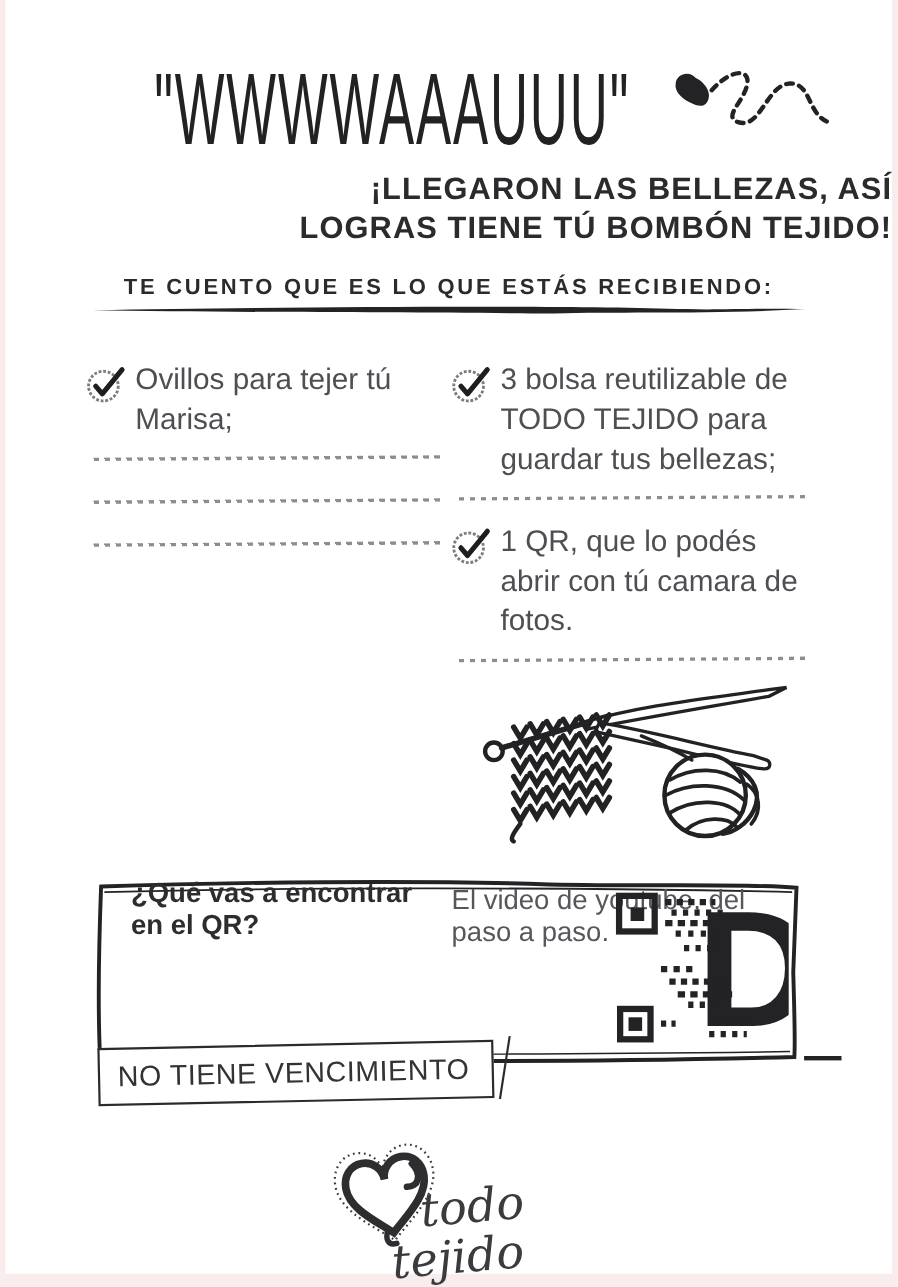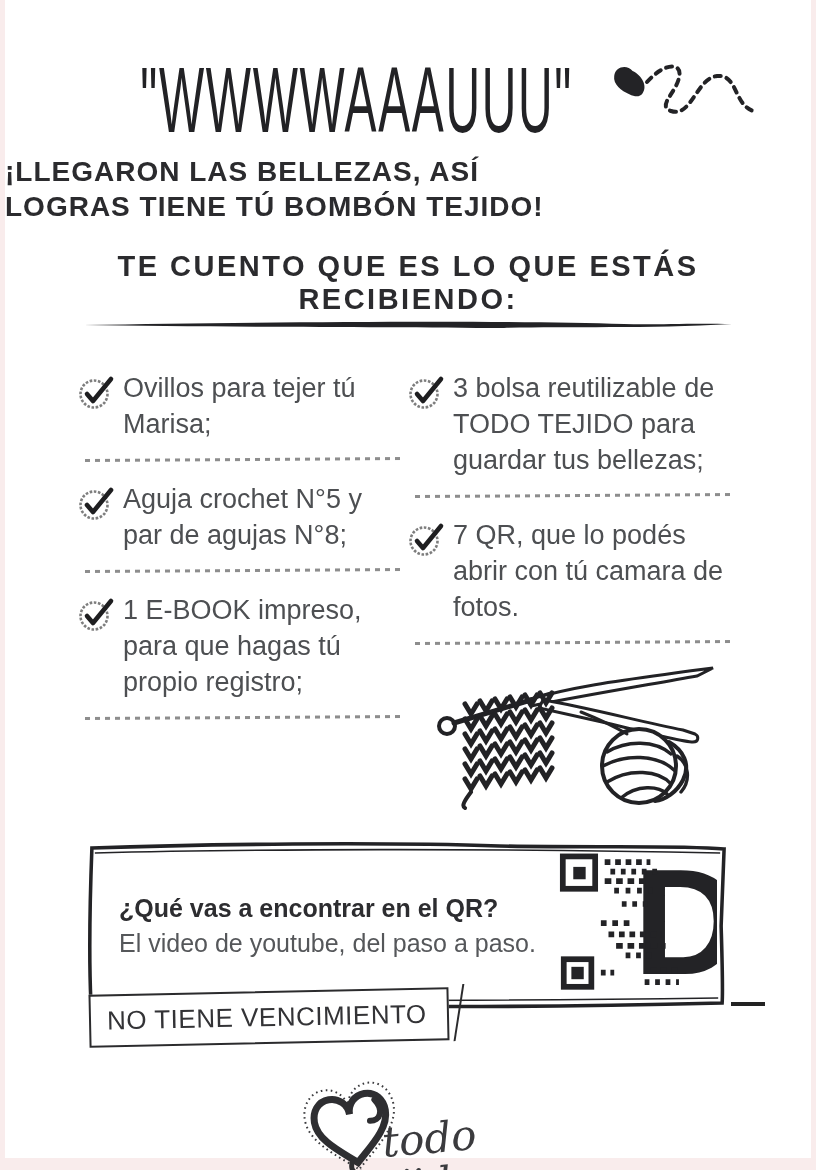--- a/index.html
+++ b/index.html
@@ -22,33 +22,33 @@
   }
   .big-title{
     display:inline-block;
     font-size:57px;font-weight:400;color:#222225;
     letter-spacing:2px;white-space:nowrap;
     transform:scale(0.84,1.62);
     transform-origin:center center;
   }
   .heart-squiggle{margin-left:-8px;margin-top:-18px;}
   .subtitle{
-    text-align:left;color:#2b2b2e;font-weight:bold;
+    text-align:right;color:#2b2b2e;font-weight:bold;
     font-size:28px;line-height:35px;letter-spacing:1px;
     margin-top:4px;
   }
   .section-head-wrap{margin-top:26px;text-align:center;}
   .section-head{
     display:inline-block;
-    font-size:29px;font-weight:bold;color:#2b2b2e;letter-spacing:2.5px;
+    font-size:20px;font-weight:bold;color:#2b2b2e;letter-spacing:2.5px;
   }
   .brush-underline{display:block;margin:4px auto 0;}
   
   .checklist{
-    display:flex;
+    display:flex;justify-content:space-between;
     padding:0 72px;margin-top:40px;
   }
   .col{display:flex;flex-direction:column;}
   .col-left{width:330px;}
   .col-right{width:330px;}
   .item{display:flex;align-items:flex-start;}
   .check{flex:0 0 40px;margin-top:2px;}
   .item-text{
     font-size:27px;line-height:36px;color:#4d4f52;
     margin-left:6px;
@@ -63,21 +63,21 @@
   .knit-wrap{margin-top:-4px;margin-left:24px;}
   
   .qr-box{
     position:relative;
     margin:26px 80px 0 80px;
     height:172px;
   }
   .qr-box-border{position:absolute;left:0;top:0;width:100%;height:100%;}
   .qr-box-inner{
     position:relative;height:100%;
-    display:flex;flex-direction:column;justify-content:center;
+    display:flex;flex-direction:row;justify-content:center;
     padding-left:34px;box-sizing:border-box;
   }
   .qr-question{font-size:25px;font-weight:bold;color:#2d2d30;}
   .qr-answer{font-size:25px;color:#55575a;margin-top:6px;}
   .qr-code{position:absolute;right:14px;top:8px;}
   .qr-dash-right{
     position:absolute;right:-34px;bottom:6px;width:34px;height:4px;background:#232323;
   }
   .badge{
     position:absolute;left:4px;bottom:-32px;
@@ -138,40 +138,22 @@
         <span class="check">
           <svg width="40" height="40" viewBox="0 0 40 40">
             <circle cx="17" cy="22" r="13.5" fill="none" stroke="#7d7d7d" stroke-width="2.6" stroke-dasharray="2.6 1.6"></circle>
             <path d="M10 22 L16 29 L34 7" fill="none" stroke="#1e1e20" stroke-width="4.6" stroke-linecap="round" stroke-linejoin="round"></path>
           </svg>
         </span>
         <span class="item-text">Ovillos para tejer tú Marisa;</span>
       </div>
       <div class="divider"></div>
 
-      <div class="item">
-        <span class="check">
-          <svg width="40" height="40" viewBox="0 0 40 40">
-            <circle cx="17" cy="22" r="13.5" fill="none" stroke="#7d7d7d" stroke-width="2.6" stroke-dasharray="2.6 1.6"></circle>
-            <path d="M10 22 L16 29 L34 7" fill="none" stroke="#1e1e20" stroke-width="4.6" stroke-linecap="round" stroke-linejoin="round"></path>
-          </svg>
-        </span>
-        <span class="item-text">Aguja crochet N°5 y par de agujas N°8;</span>
-      </div>
-      <div class="divider"></div>
-
-      <div class="item">
-        <span class="check">
-          <svg width="40" height="40" viewBox="0 0 40 40">
-            <circle cx="17" cy="22" r="13.5" fill="none" stroke="#7d7d7d" stroke-width="2.6" stroke-dasharray="2.6 1.6"></circle>
-            <path d="M10 22 L16 29 L34 7" fill="none" stroke="#1e1e20" stroke-width="4.6" stroke-linecap="round" stroke-linejoin="round"></path>
-          </svg>
-        </span>
-        <span class="item-text">1 E-BOOK impreso, para que hagas tú propio registro;</span>
-      </div>
+      <div class="divider"></div>
+
       <div class="divider"></div>
     </div>
 
     <div class="col col-right">
       <div class="item">
         <span class="check">
           <svg width="40" height="40" viewBox="0 0 40 40">
             <circle cx="17" cy="22" r="13.5" fill="none" stroke="#7d7d7d" stroke-width="2.6" stroke-dasharray="2.6 1.6"></circle>
             <path d="M10 22 L16 29 L34 7" fill="none" stroke="#1e1e20" stroke-width="4.6" stroke-linecap="round" stroke-linejoin="round"></path>
           </svg>
@@ -180,21 +162,21 @@
       </div>
       <div class="divider"></div>
 
       <div class="item">
         <span class="check">
           <svg width="40" height="40" viewBox="0 0 40 40">
             <circle cx="17" cy="22" r="13.5" fill="none" stroke="#7d7d7d" stroke-width="2.6" stroke-dasharray="2.6 1.6"></circle>
             <path d="M10 22 L16 29 L34 7" fill="none" stroke="#1e1e20" stroke-width="4.6" stroke-linecap="round" stroke-linejoin="round"></path>
           </svg>
         </span>
-        <span class="item-text">7 QR, que lo podés abrir con tú camara de fotos.</span>
+        <span class="item-text">1 QR, que lo podés abrir con tú camara de fotos.</span>
       </div>
       <div class="divider"></div>
 
       <div class="knit-wrap">
         <svg width="292" height="150" viewBox="0 0 292 150">
           <defs>
             <path id="stcol" d="M0 0 L6 10 L12 0 M0 15 L6 25 L12 15 M0 30 L6 40 L12 30 M0 45 L6 55 L12 45 M0 60 L6 70 L12 60 M0 75 L6 85 L12 75" fill="none" stroke="#222225" stroke-width="5" stroke-linecap="round"></path>
           </defs>
 
           <circle cx="16" cy="66" r="8" fill="none" stroke="#222225" stroke-width="4"></circle>

